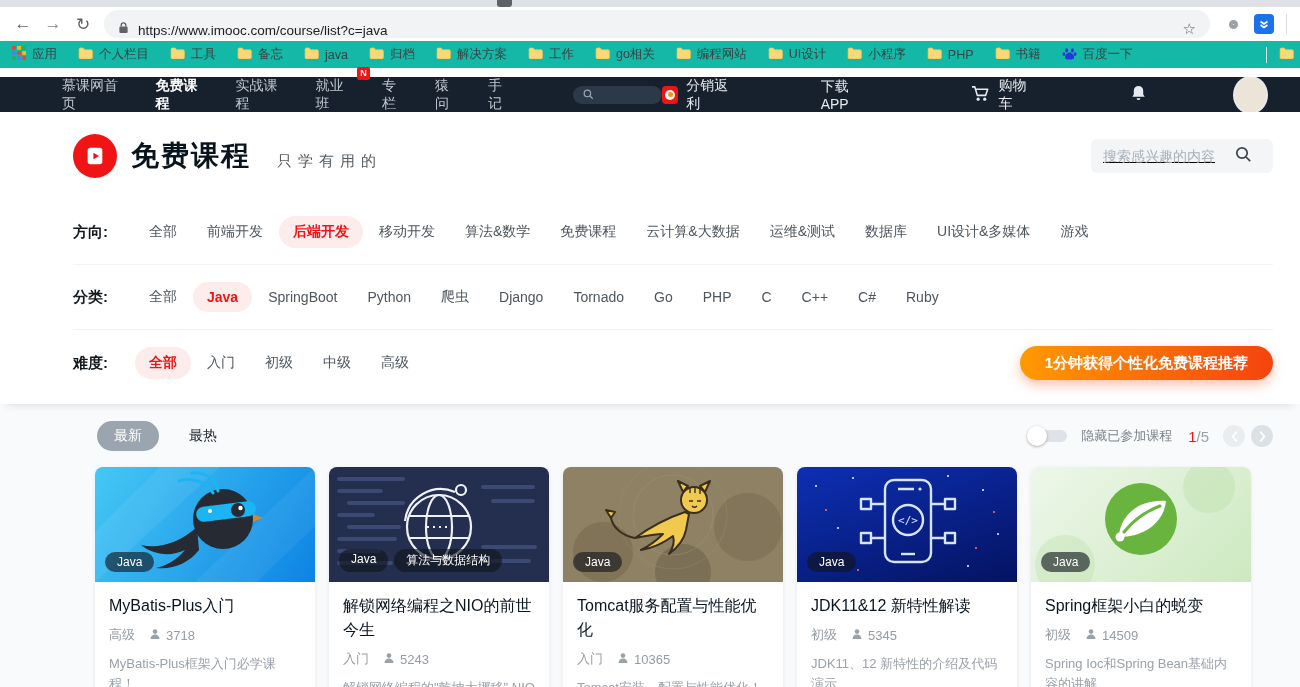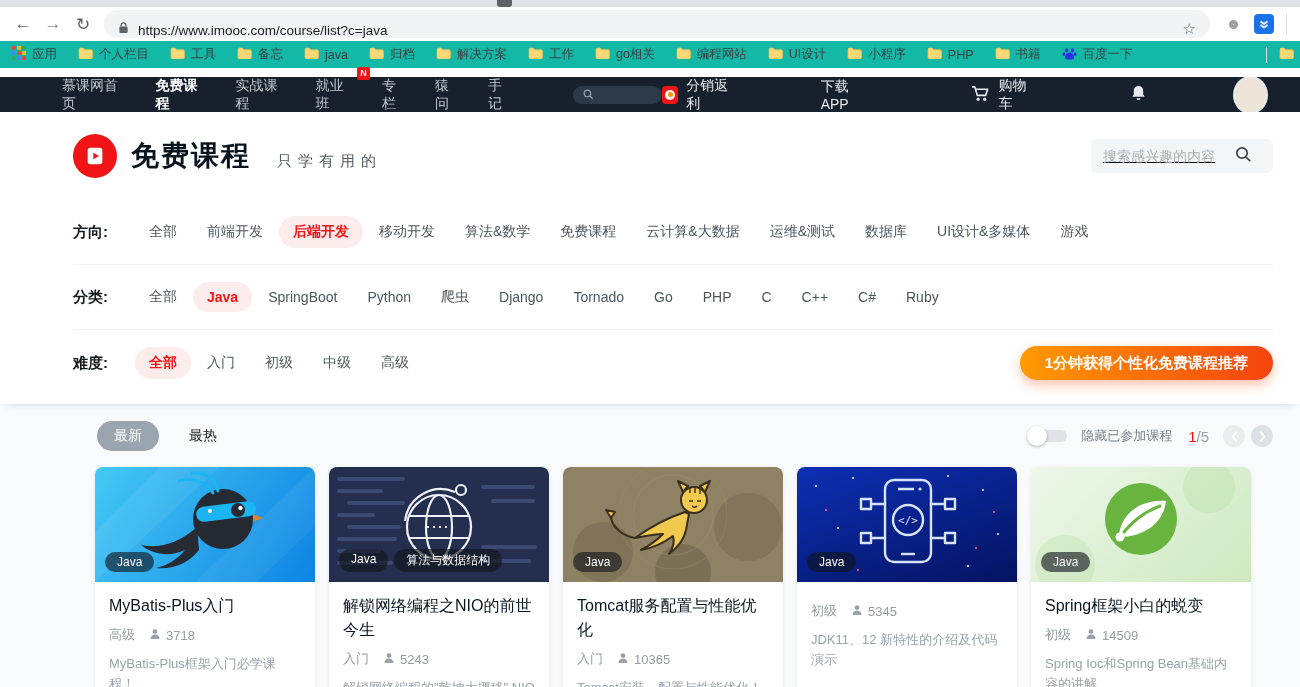--- a/index.html
+++ b/index.html
@@ -520,20 +520,21 @@
               <path d="M74 37h14M74 71h14M134 37h14M134 71h14"></path>
             </g>
             <circle cx="123" cy="22" r="1.6" fill="#d6e4ff"></circle>
             <text x="111" y="57" fill="#d6e4ff" font-size="11" text-anchor="middle" font-family="'DejaVu Sans Mono',monospace">&lt;/&gt;</text>
           </svg>
           <div class="c-tags">
             <span class="c-tag">Java</span>
           </div>
         </div>
         <div class="c-body">
+          <div class="c-title">JDK11&amp;12 新特性解读</div>
           <div class="c-meta">
             <span class="c-level">初级</span>
             <span><svg width="12" height="12" viewBox="0 0 12 12">
                   <circle cx="6" cy="3.6" r="2.3" fill="#9aa1a8"></circle>
                   <path d="M1.5 11a4.5 4.5 0 0 1 9 0z" fill="#9aa1a8"></path>
                 </svg></span>
             <span class="c-count">5345</span>
           </div>
           <div class="c-desc">JDK11、12 新特性的介绍及代码演示</div>
         </div>

